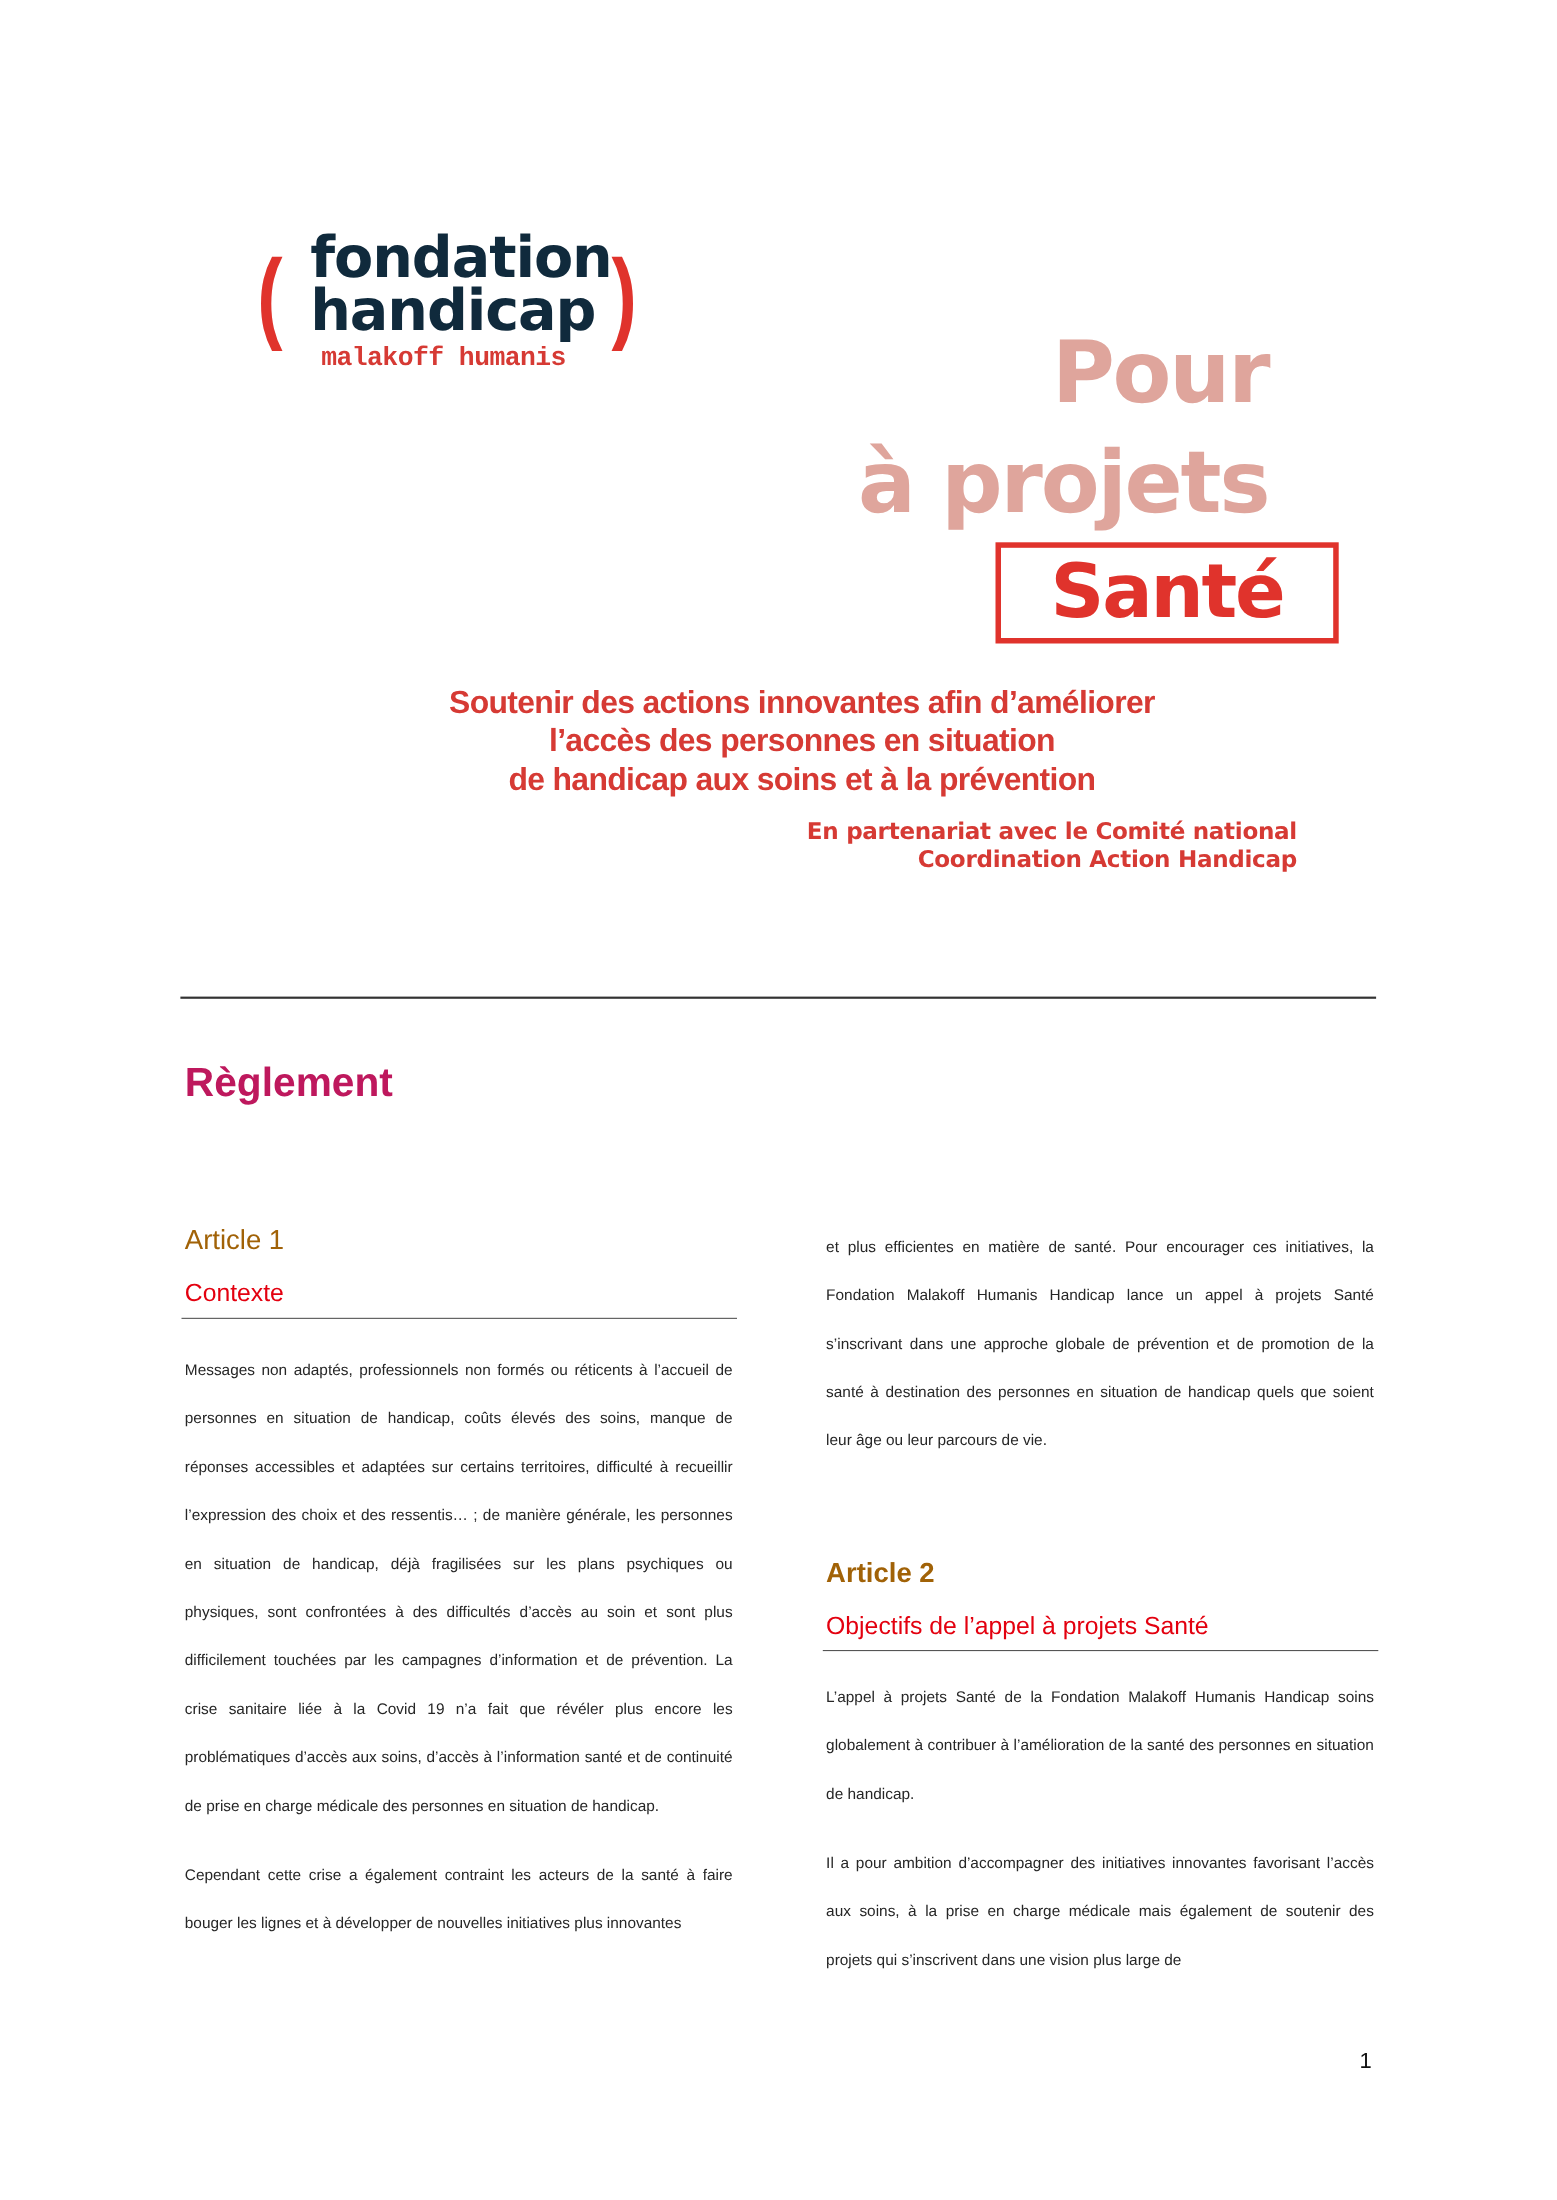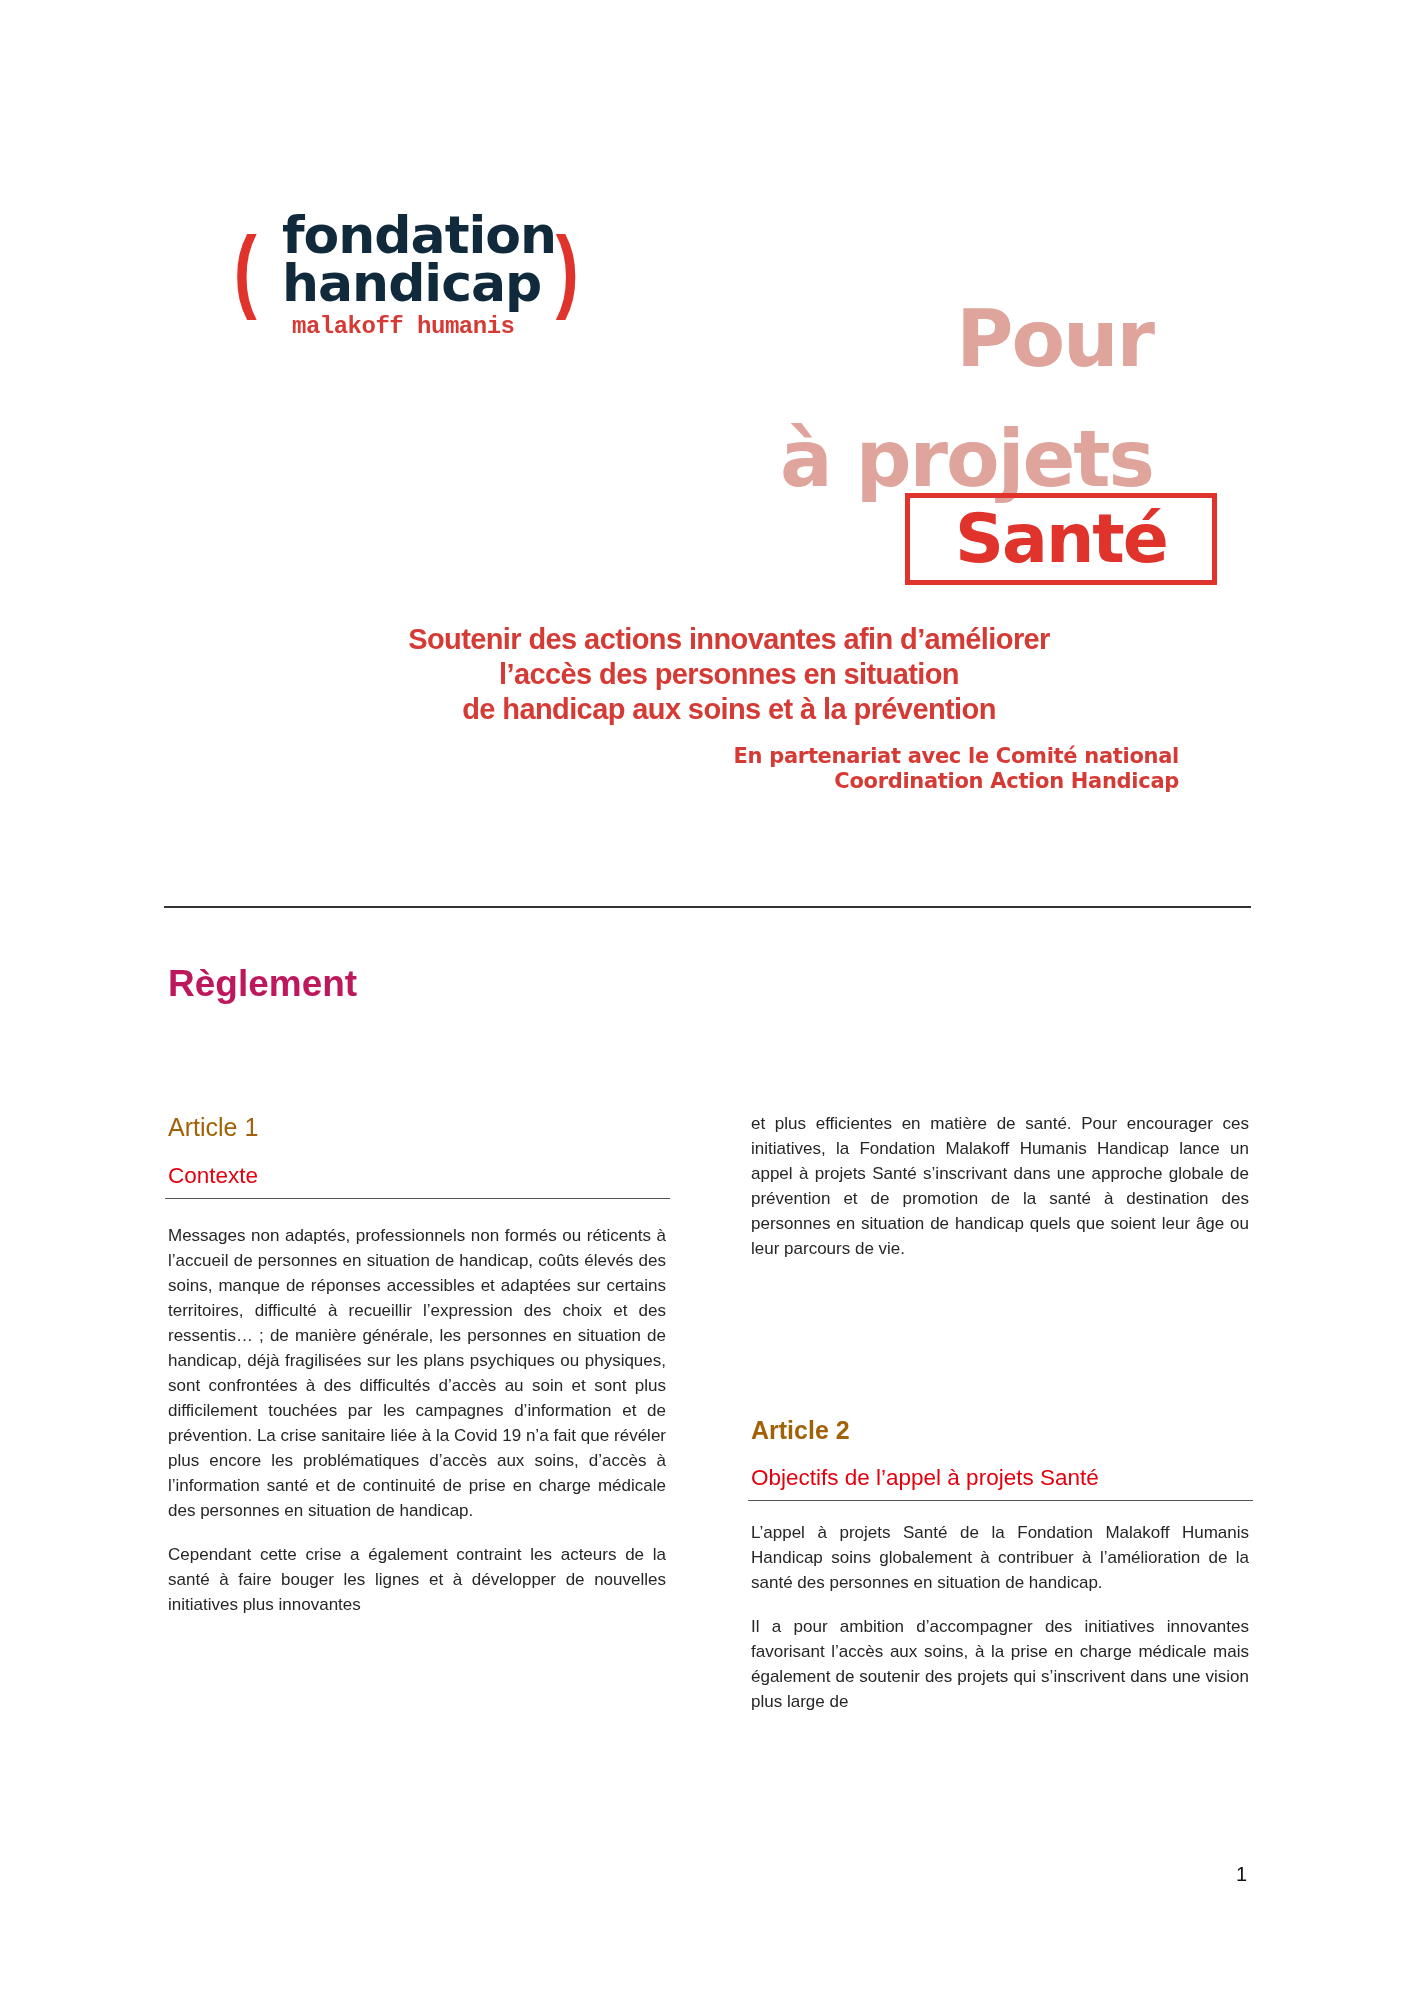--- a/index.html
+++ b/index.html
@@ -13,32 +13,32 @@
   .logo .paren.left { left: -2px; }
   .logo .paren.right { left: 320px; }
   .logo .l1, .logo .l2 { position: absolute; left: 50px; font-family: "DejaVu Sans", sans-serif; font-weight: bold; color: #102a3c; font-size: 52px; letter-spacing: -1px; line-height: 1; }
   .logo .l1 { top: 4px; }
   .logo .l2 { top: 52px; }
   .logo .l3 { position: absolute; left: 60px; top: 108px; font-family: Liberation Mono, monospace; font-weight: bold; color: #d63a34; font-size: 24px; letter-spacing: -0.5px; }
 
   
   .title-appel, .title-projets { right: 262px; font-family: "DejaVu Sans", sans-serif; font-weight: bold; color: #dfa59c; font-size: 78px; letter-spacing: -2px; line-height: 1; text-align: right; }
   .title-appel { top: 300px; }
-  .title-projets { top: 420px; }
+  .title-projets { top: 400px; }
   .sante-box { left: 905px; top: 493px; width: 312px; height: 92px; border: 5px solid #e0332c; box-sizing: border-box; display: flex; align-items: center; justify-content: center; }
   .sante-box span { font-family: "DejaVu Sans", sans-serif; font-weight: bold; color: #e0332c; font-size: 68px; letter-spacing: -2px; line-height: 1; }
 
   .subtitle { right: 236px; top: 622px; width: 900px; text-align: center; font-family: Liberation Sans, sans-serif; font-weight: bold; color: #d63a34; font-size: 29px; line-height: 35px; letter-spacing: -0.6px; }
   .partner { right: 236px; top: 744px; width: 700px; text-align: right; font-family: "DejaVu Sans", sans-serif; font-weight: bold; color: #d63a34; font-size: 21px; line-height: 25px; letter-spacing: -0.3px; }
 
   .main-rule { left: 164px; top: 906px; width: 1087px; height: 0; border-top: 2px solid #333; }
   .reglement { left: 168px; top: 965px; font-weight: bold; color: #be185d; font-size: 37px; line-height: 1; }
 
   
-  .col { width: 498px; font-size: 17px; line-height: 25px; color: #262626; }
+  .col { width: 498px; font-size: 14px; line-height: 44px; color: #262626; }
   .col p { margin: 0; text-align: justify; }
   .col p + p { margin-top: 19px; }
   .col-left { left: 168px; top: 1223px; }
   .col-right { left: 751px; top: 1111px; }
   .col-right2 { left: 751px; top: 1520px; }
 
   .art-num { font-size: 25px; color: #a16207; line-height: 1; }
   .art-num.bold { font-weight: bold; }
   .art-title { color: #e3000f; font-size: 22.5px; line-height: 1; }
   .art-rule { height: 0; border-top: 1.5px solid #555; }

